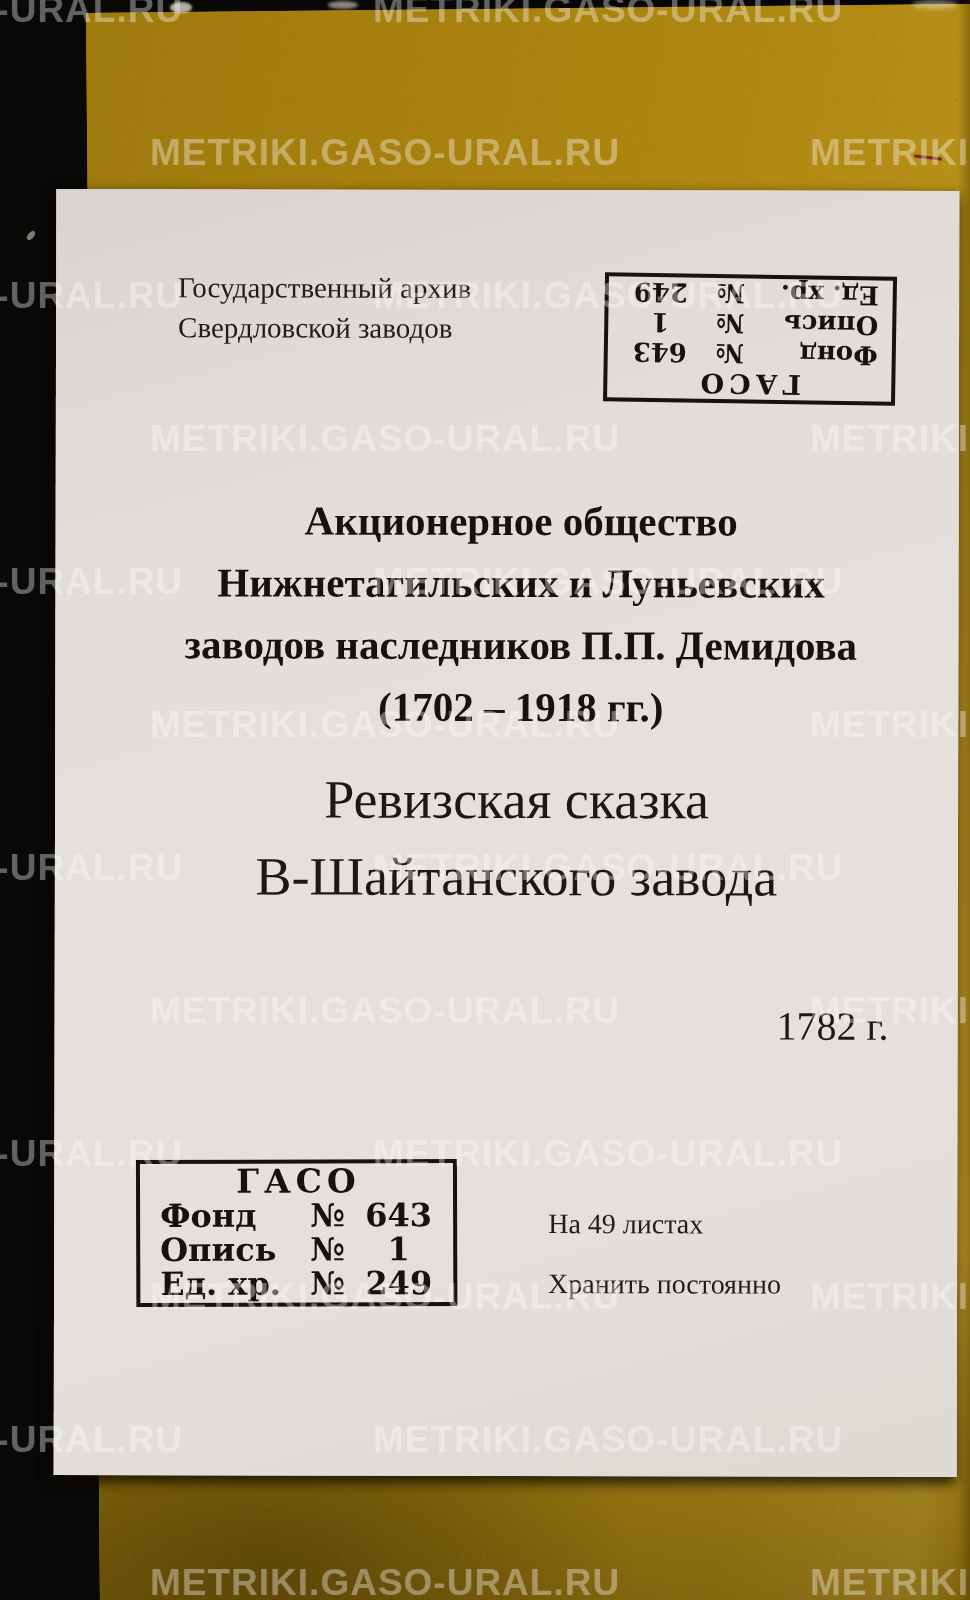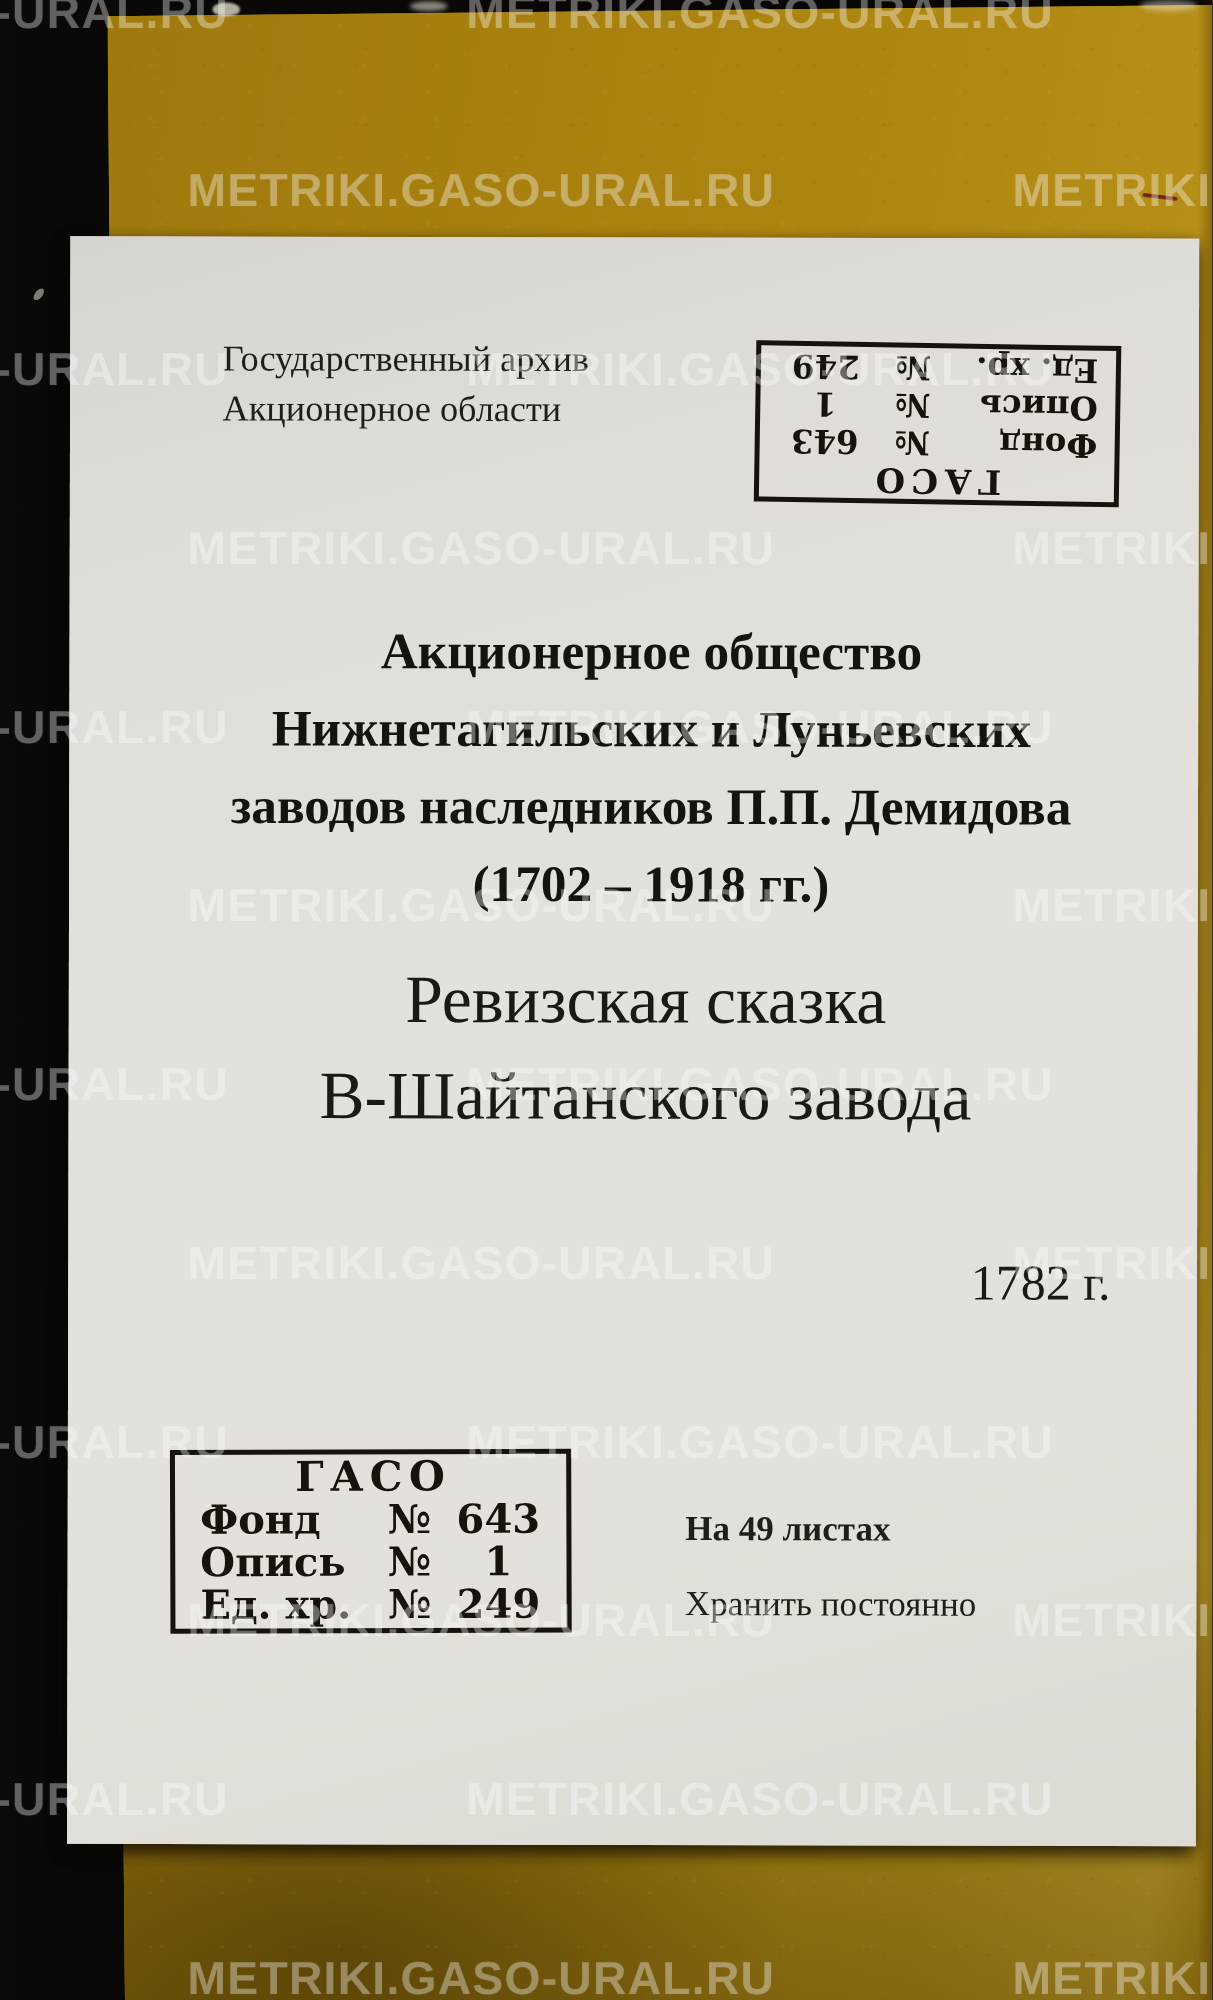--- a/index.html
+++ b/index.html
@@ -96,21 +96,21 @@
     transform:translateX(14px);
     font-weight:bold;font-size:41px;line-height:62px;color:#16120d;
   }
   .subtitle-block{
     position:absolute;left:0;width:100%;top:572px;text-align:center;
     transform:translateX(10px);
     font-size:54px;line-height:77px;font-weight:normal;color:#1c1813;
   }
   .year{position:absolute;left:722px;top:812px;font-size:40px;color:#1c1813;}
   .note{position:absolute;left:494px;font-size:28px;color:#211d18;}
-  .note-sheets{top:1018px;font-weight:bold;}
+  .note-sheets{top:1018px;}
   .note-keep{top:1078px;}
   
   .watermarks{position:absolute;inset:0;z-index:6;overflow:hidden;pointer-events:none;}
   .wm-row{position:absolute;left:0;right:0;height:46px;}
   .wm{
     position:absolute;top:0;white-space:nowrap;
     font-family:"Liberation Sans", sans-serif;font-weight:bold;
     font-size:37px;letter-spacing:1px;line-height:46px;
     color:var(--watermark);
     text-shadow:0 0 1px rgba(255,255,255,0.12);
@@ -128,21 +128,21 @@
   <div class="scuff scuff-a"></div>
   <div class="scuff scuff-b"></div>
   <div class="scuff scuff-c"></div>
   <div class="scuff scuff-d"></div>
   <div class="scuff scratch-red"></div>
 
   <div class="paper">
 
     <div class="archive-name">
       <div>Государственный архив</div>
-      <div>Акционерное области</div>
+      <div>Свердловской заводов</div>
     </div>
 
     <div class="stamp stamp-top">
       <div class="stamp-org">ГАСО</div>
       <div class="srow">
         <span class="slabel">Фонд</span>
         <span class="snum">№</span>
         <span class="sval">643</span>
       </div>
       <div class="srow">

